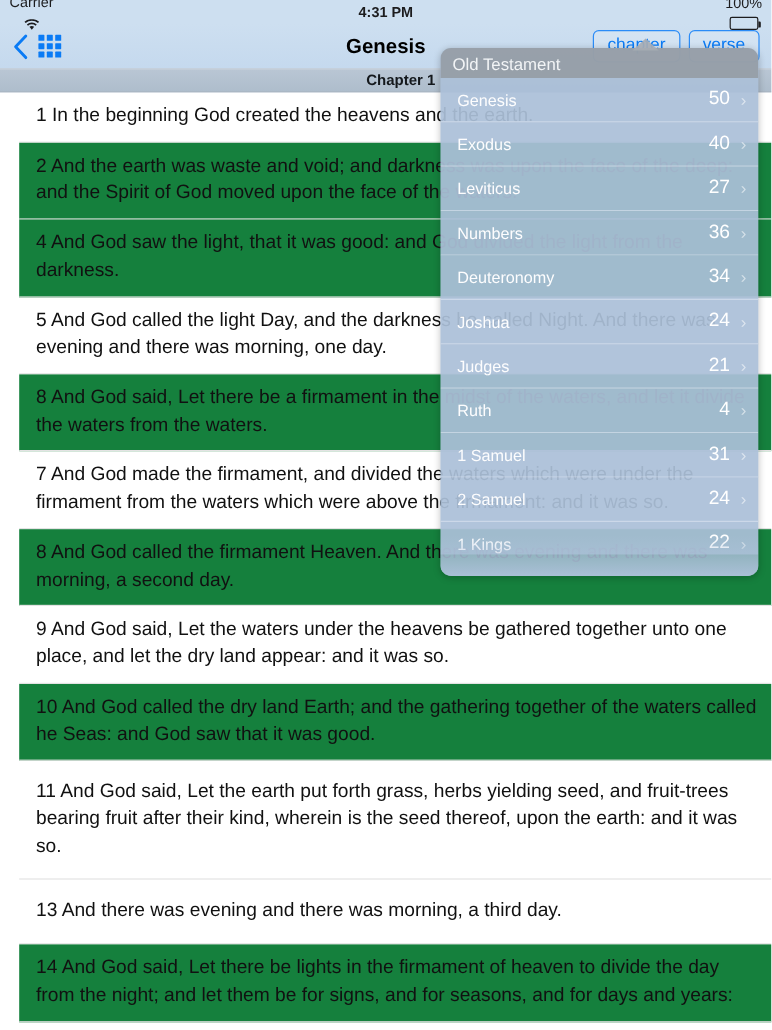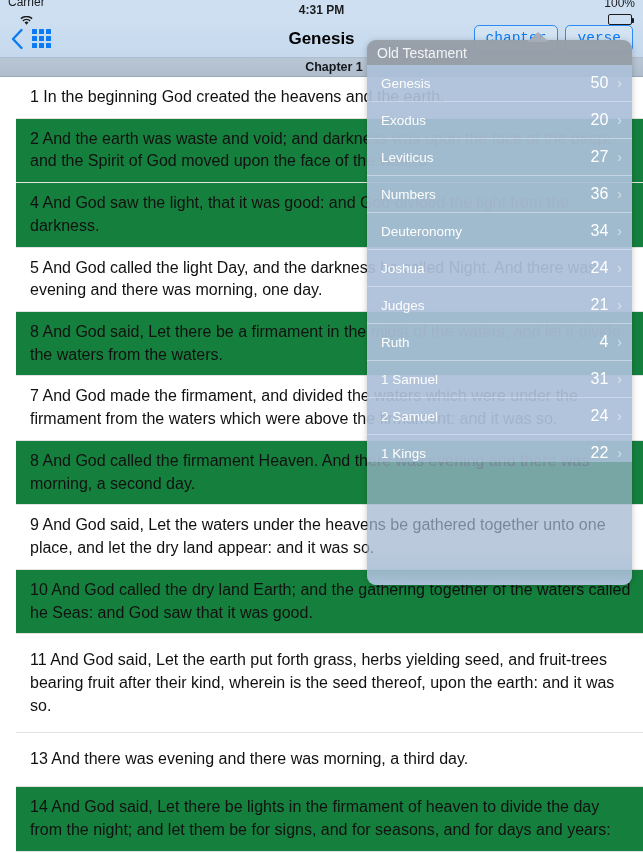--- a/index.html
+++ b/index.html
@@ -111,21 +111,21 @@
   }
   .nav-btn {
     border: 1px solid #2b8cf7;
     border-radius: 5px;
     background: rgba(255,255,255,0.18);
     color: #0a7bf5;
     font-size: 14.5px;
     padding: 3px 11px 4px;
     line-height: 1.25;
     cursor: pointer;
-    font-family: Liberation Mono, monospace;
+    font-family: Liberation Sans, sans-serif;
   }
 
   
   .chapter-header {
     height: 19px;
     background: linear-gradient(to bottom, #b9c6d4 0%, #aebdcc 100%);
     border-bottom: 1px solid #9aa9b8;
     display: flex;
     align-items: center;
     justify-content: center;
@@ -154,21 +154,21 @@
   }
   .verse-row.alt { background: #15803d; }
   .verse-row.tall { padding-top: 15px; padding-bottom: 15px; }
 
   
   .popover {
     position: absolute;
     left: 367px;
     top: 40px;
     width: 265px;
-    height: 545px;
+    height: 440px;
     border-radius: 9px;
     overflow: hidden;
     background: rgba(160,180,205,0.72);
     box-shadow: 0 1px 6px rgba(0,0,0,0.22);
     z-index: 10;
   }
   .popover-arrow {
     position: absolute;
     left: 527px;
     top: 32px;
@@ -300,21 +300,21 @@
       <span>Old Testament</span>
     </div>
     <div class="popover-scroll" id="book-list">
         <div class="book-row">
           <span class="book-name">Genesis</span>
           <span class="book-count">50</span>
           <span class="book-chevron">›</span>
         </div>
         <div class="book-row">
           <span class="book-name">Exodus</span>
-          <span class="book-count">20</span>
+          <span class="book-count">40</span>
           <span class="book-chevron">›</span>
         </div>
         <div class="book-row">
           <span class="book-name">Leviticus</span>
           <span class="book-count">27</span>
           <span class="book-chevron">›</span>
         </div>
         <div class="book-row">
           <span class="book-name">Numbers</span>
           <span class="book-count">36</span>

